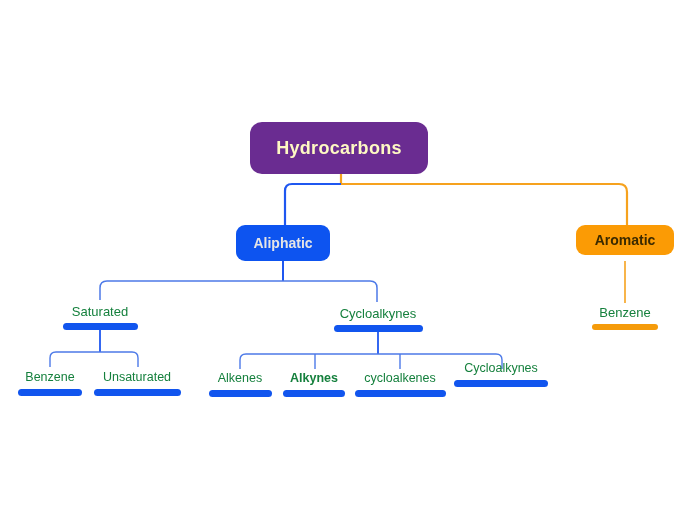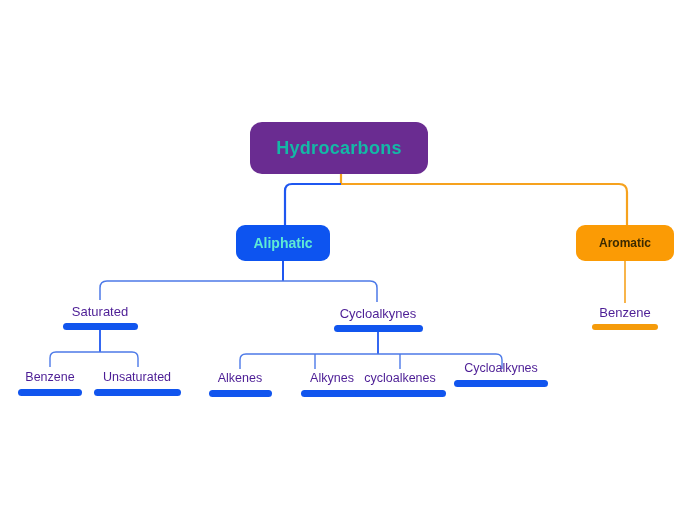--- a/index.html
+++ b/index.html
@@ -22,63 +22,63 @@
     display: flex;
     align-items: center;
     justify-content: center;
     font-weight: bold;
     white-space: nowrap;
     box-sizing: border-box;
     cursor: default;
   }
   .node-root {
     left: 250px; top: 122px; width: 178px; height: 52px;
-    background: #6a2c91; color: #14b8a6;
+    background: #6a2c91; color: #fef9c3;
     border-radius: 12px; font-size: 18px;
     letter-spacing: 0.3px;
   }
   .node-aliphatic {
     left: 236px; top: 225px; width: 94px; height: 36px;
-    background: #0d54f0; color: #5eead4;
+    background: #0d54f0; color: #e5e5e5;
     border-radius: 9px; font-size: 14px;
   }
   .node-aromatic {
-    left: 576px; top: 225px; width: 98px; height: 36px;
+    left: 576px; top: 225px; width: 98px; height: 30px;
     background: #fb9b05; color: #3b2a00;
-    border-radius: 9px; font-size: 12px;
+    border-radius: 9px; font-size: 14px;
   }
   .leaf {
     position: absolute;
     display: flex;
     flex-direction: column;
     align-items: center;
     white-space: nowrap;
   }
   .leaf-label {
-    color: #4c1d95;
+    color: #15803d;
     font-size: 12.5px;
     line-height: 15px;
   }
   .leaf-label.lvl2 { font-size: 13px; }
   .leaf-bar {
     height: 7px;
     border-radius: 4px;
     margin-top: 4px;
     background: #1155ee;
   }
   .leaf-bar.orange { background: #f59b0b; height: 6px; }
 
   
   .leaf-saturated    { left:  40px; top: 304px; width: 120px; }
   .leaf-unsaturated  { left: 318px; top: 306px; width: 120px; }
   .leaf-benzene      { left: 565px; top: 305px; width: 120px; text-align: center; }
   .leaf-alkanes      { left: -10px; top: 370px; width: 120px; }
   .leaf-cycloalkanes { left:  77px; top: 370px; width: 120px; }
   .leaf-alkenes      { left: 180px; top: 371px; width: 120px; }
-  .leaf-alkynes      { left: 272px; top: 371px; width: 120px; }
+  .leaf-alkynes      { left: 254px; top: 371px; width: 120px; font-weight: bold; }
   .leaf-cycloalkenes { left: 340px; top: 371px; width: 120px; }
   .leaf-cycloalkynes { left: 441px; top: 361px; width: 120px; }
 
   .bar-saturated    { width: 75px; }
   .bar-unsaturated  { width: 89px; }
   .bar-benzene      { width: 66px; }
   .bar-alkanes      { width: 64px; }
   .bar-cycloalkanes { width: 87px; }
   .bar-alkenes      { width: 63px; }
   .bar-alkynes      { width: 62px; }

